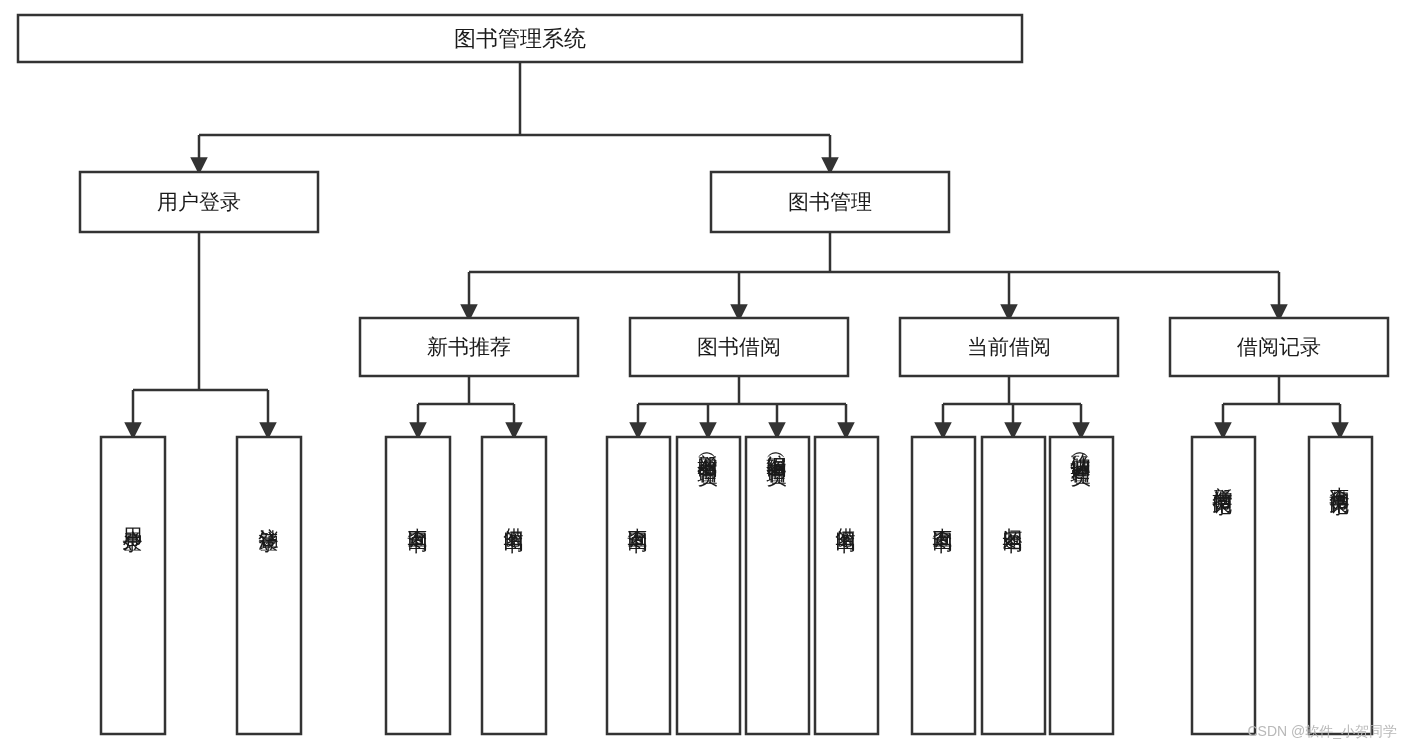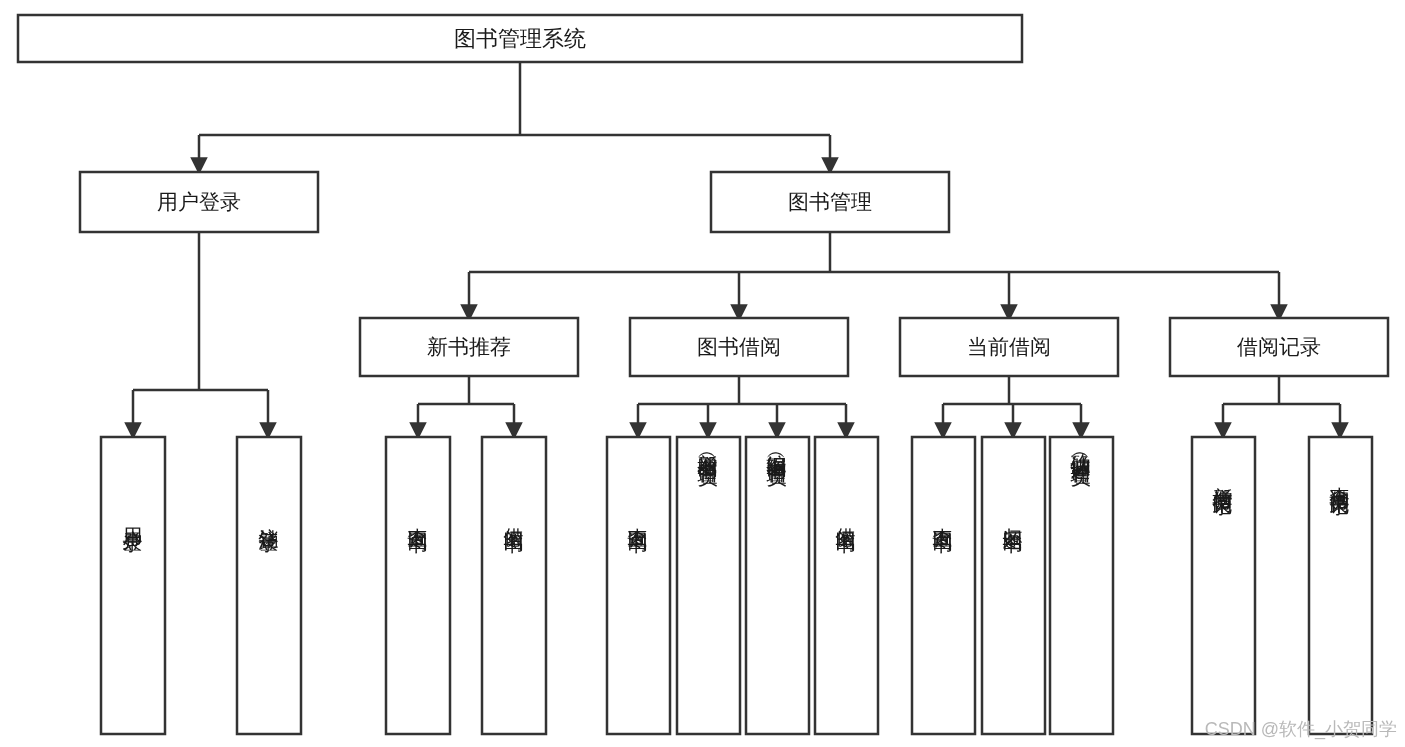--- a/index.html
+++ b/index.html
@@ -22,21 +22,21 @@
     text-anchor:middle;
     writing-mode:vertical-rl;
     glyph-orientation-vertical:0;
     letter-spacing:2px;
   }
   .connector{stroke:#333333;stroke-width:2.5;fill:none;}
   .arrow-head{fill:#333333;}
   .watermark{
     position:absolute;right:8px;bottom:6px;
     font-family:"Liberation Sans","DejaVu Sans",sans-serif;
-    font-size:18px;color:#b9b9b9;white-space:nowrap;
+    font-size:14px;color:#b9b9b9;white-space:nowrap;
     pointer-events:none;user-select:none;
   }
 </style>
 </head>
 <body>
 
 <svg id="diagram" viewBox="0 0 1405 747">
 
   <defs>
     <marker id="arrow" viewBox="0 0 12 12" refX="6" refY="6" markerWidth="7" markerHeight="7" orient="auto-start-reverse">

